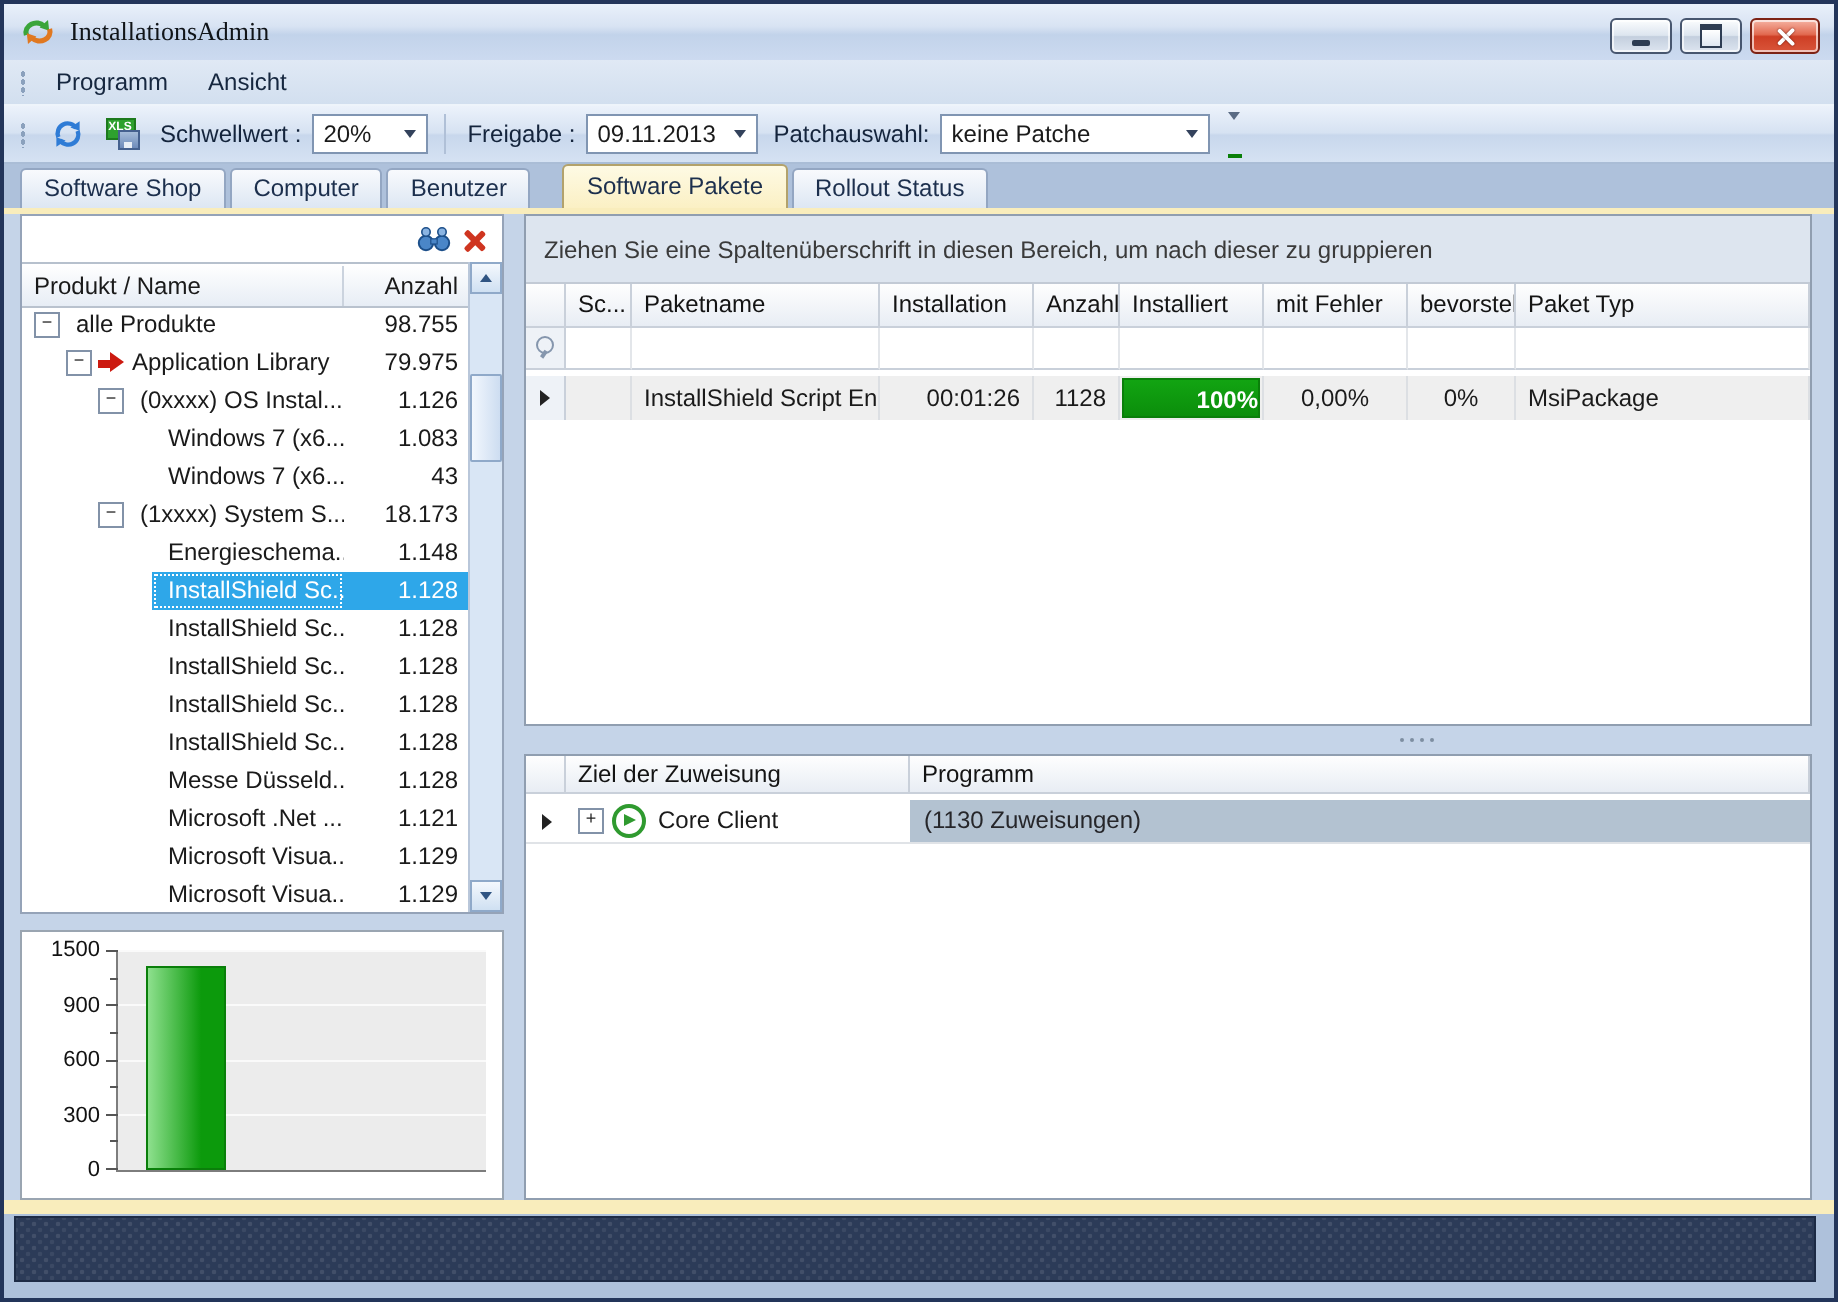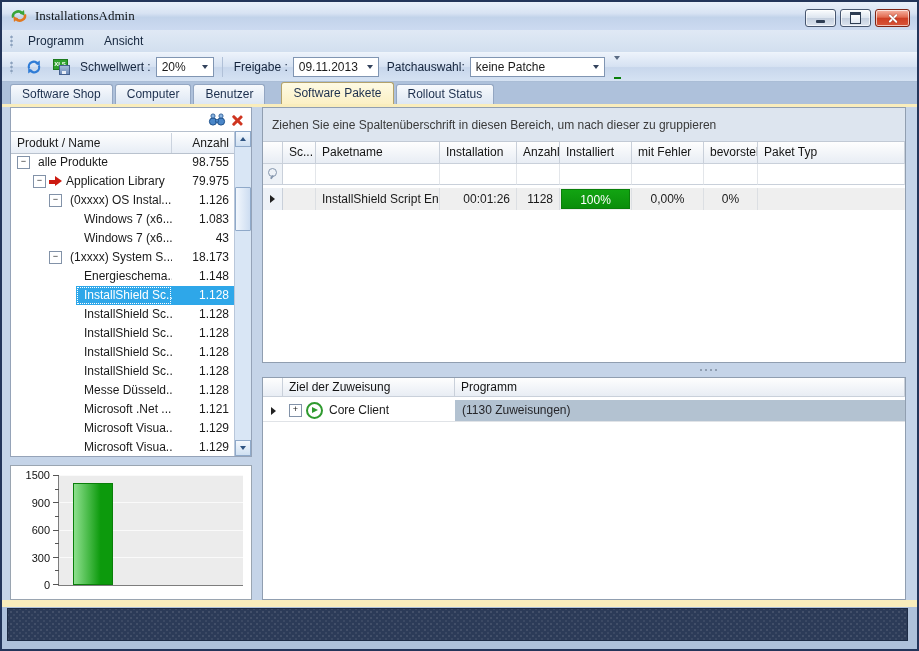--- a/index.html
+++ b/index.html
@@ -142,21 +142,21 @@
   .fcell.ind{background:#eef2f7;border-right:1px solid #c9d0da;display:flex;align-items:center;justify-content:center;}
   .fcell.flex{flex:1;}
   .pin{width:7px;height:7px;border:1.6px solid #8596ad;border-radius:50%;position:relative;margin-top:-3px;}
   .pin::after{content:"";position:absolute;left:2px;top:6px;width:1.6px;height:4px;background:#8596ad;transform:rotate(35deg);}
   .drow{display:flex;height:22px;margin-top:3px;background:#efefef;}
   .dcell{box-sizing:border-box;border-right:1px solid #dcdfe3;line-height:22px;padding:0 6px;white-space:nowrap;overflow:hidden;}
   .dcell.ind{background:#eef2f7;border-right:1px solid #c9d0da;display:flex;align-items:center;justify-content:center;padding:0;}
   .dcell.flex{flex:1;}
   .dcell.r{text-align:right;} .dcell.c{text-align:center;}
   .dcell.prog{padding:1px;}
-  .progress-fill{height:100%;box-sizing:border-box;color:#fff;font-weight:normal;text-align:center;line-height:20px;
+  .progress-fill{height:100%;box-sizing:border-box;color:#fff;font-weight:bold;text-align:right;line-height:20px;
     background:linear-gradient(var(--green,#12a412),#0b8e0b);border:1px solid #0a7f0a;}
   .tri-r{width:0;height:0;border-top:4px solid transparent;border-bottom:4px solid transparent;border-left:5.5px solid #222;}
 
   .grid-bottom{position:absolute;left:0;right:0;top:270px;bottom:0;box-sizing:border-box;background:#fff;border:1px solid #909eb0;}
   .brow{display:flex;height:21px;border-bottom:1px solid #e0e3e7;}
   .bcell{box-sizing:border-box;line-height:21px;display:flex;align-items:center;}
   .bexp{width:11px;height:11px;border:1px solid #8292a8;background:#fff;font-size:9px;line-height:9px;text-align:center;color:#222;flex:none;margin-left:6px;}
   .play{width:13px;height:13px;border:2px solid #2f9a2f;border-radius:50%;background:#fff;flex:none;margin-left:4px;position:relative;}
   .play::after{content:"";position:absolute;left:4px;top:3px;width:0;height:0;
     border-top:3.5px solid transparent;border-bottom:3.5px solid transparent;border-left:6px solid #2f9a2f;}
@@ -451,20 +451,21 @@
               </div>
               <div class="dcell " style="width: 33px;"></div>
               <div class="dcell " style="width: 124px;">InstallShield Script En...</div>
               <div class="dcell r" style="width: 77px;">00:01:26</div>
               <div class="dcell r" style="width: 43px;">1128</div>
               <div class="dcell prog" style="width: 72px;">
                 <div class="progress-fill">100%</div>
               </div>
               <div class="dcell c" style="width: 72px;">0,00%</div>
               <div class="dcell c" style="width: 54px;">0%</div>
+              <div class="dcell  flex">MsiPackage</div>
             </div>
           </div>
       </div>
 
       <div class="hsplitter">
           <i></i>
           <i></i>
           <i></i>
           <i></i>
         </div>

